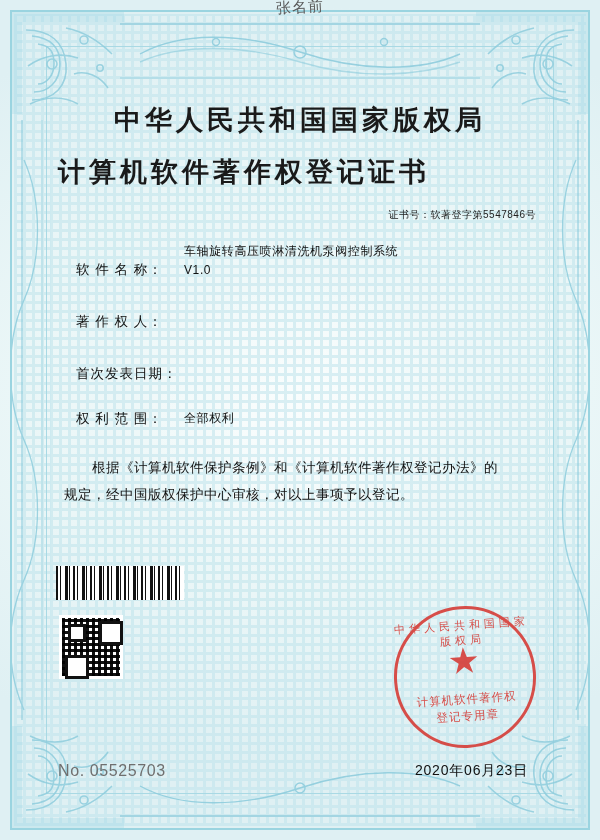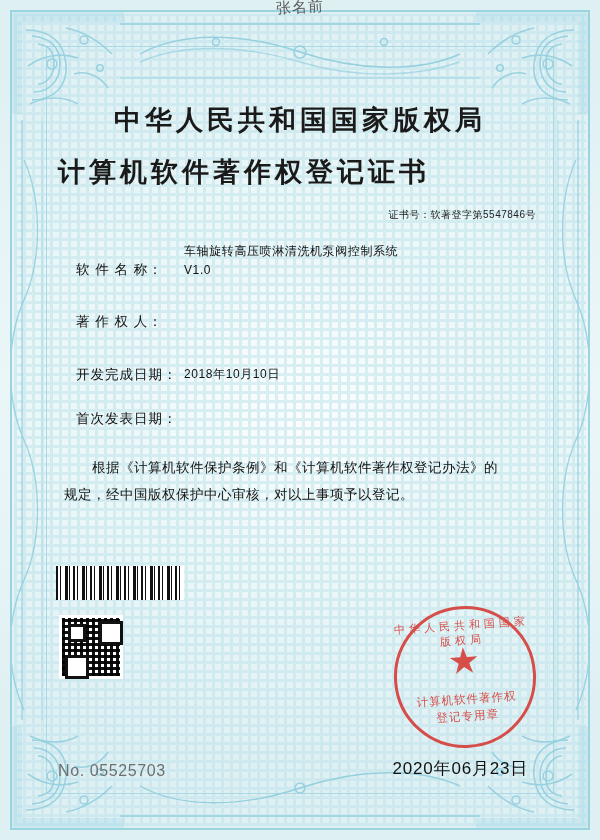--- a/index.html
+++ b/index.html
@@ -258,21 +258,21 @@
     left: 58px;
     bottom: 60px;
     font-size: 16px;
     color: #6f6f6f;
     letter-spacing: .6px;
   }
   .issue-date {
     position: absolute;
     right: 72px;
     bottom: 60px;
-    font-size: 17px;
+    font-size: 14px;
     color: #111;
     letter-spacing: .8px;
   }
   .watermark {
     position: absolute;
     left: 50%; top: 50%;
     transform: translate(-50%,-50%);
     width: 330px; height: 330px;
     border-radius: 50%;
     background: radial-gradient(circle, rgba(255,255,255,.55) 0%, rgba(255,255,255,0) 70%);
@@ -398,25 +398,25 @@
     <div class="fields">
       <div class="field-row gap-xl">
         <div class="field-label">软 件 名 称：</div>
         <div class="field-value" style="white-space: pre-line;">车轴旋转高压喷淋清洗机泵阀控制系统
 V1.0</div>
       </div>
       <div class="field-row gap-xl">
         <div class="field-label">著 作 权 人：</div>
       </div>
       <div class="field-row gap-lg">
-        <div class="field-label">开发完成日期：</div>
-        <div class="field-value">2018年10月10日</div>
+        <div class="field-label">首次发表日期：</div>
       </div>
       <div class="field-row gap-lg">
-        <div class="field-label">首次发表日期：</div>
+        <div class="field-label">权 利 范 围：</div>
+        <div class="field-value">全部权利</div>
       </div>
     </div>
 
     <div class="paragraph">
       <span>根据《计算机软件保护条例》和《计算机软件著作权登记办法》的</span>
       <span class="line2">规定，经中国版权保护中心审核，对以上事项予以登记。</span>
     </div>
   </div>
 
   <div class="barcode-wrap">

